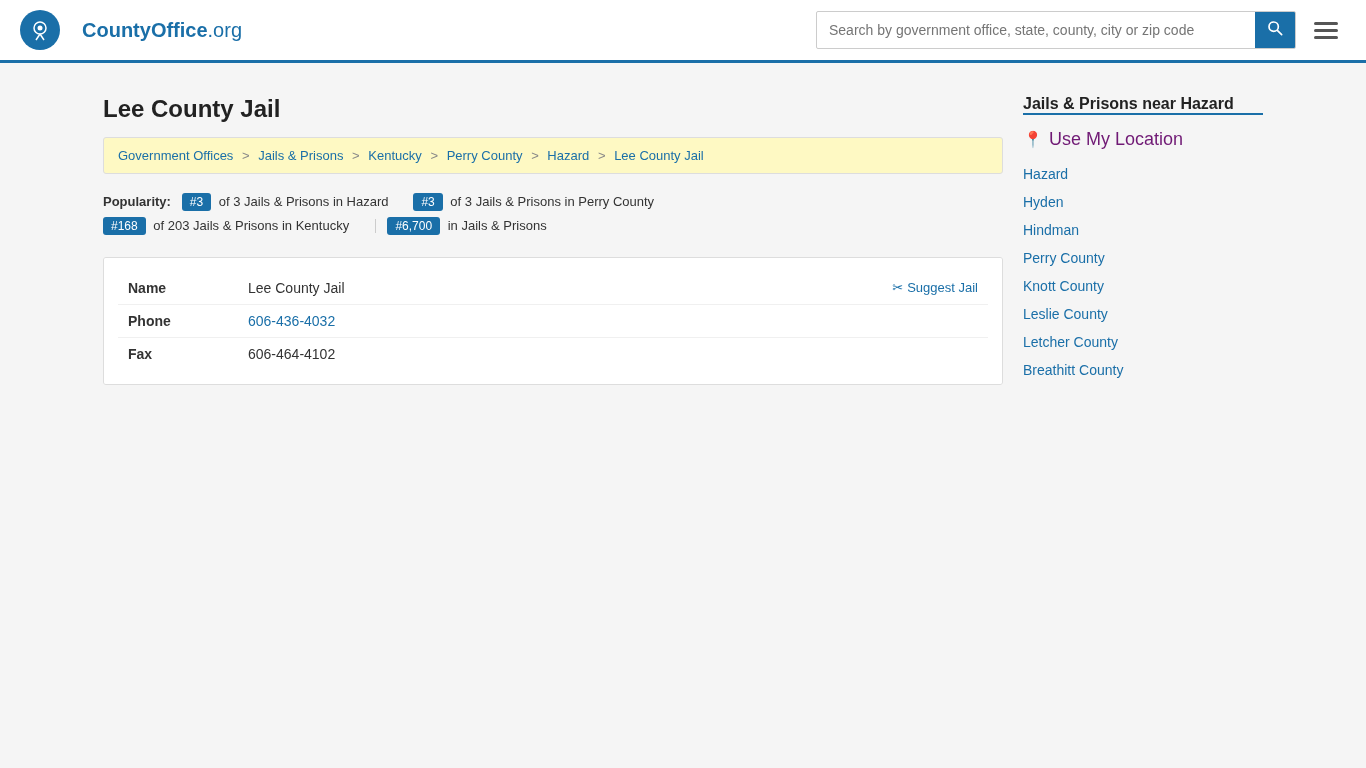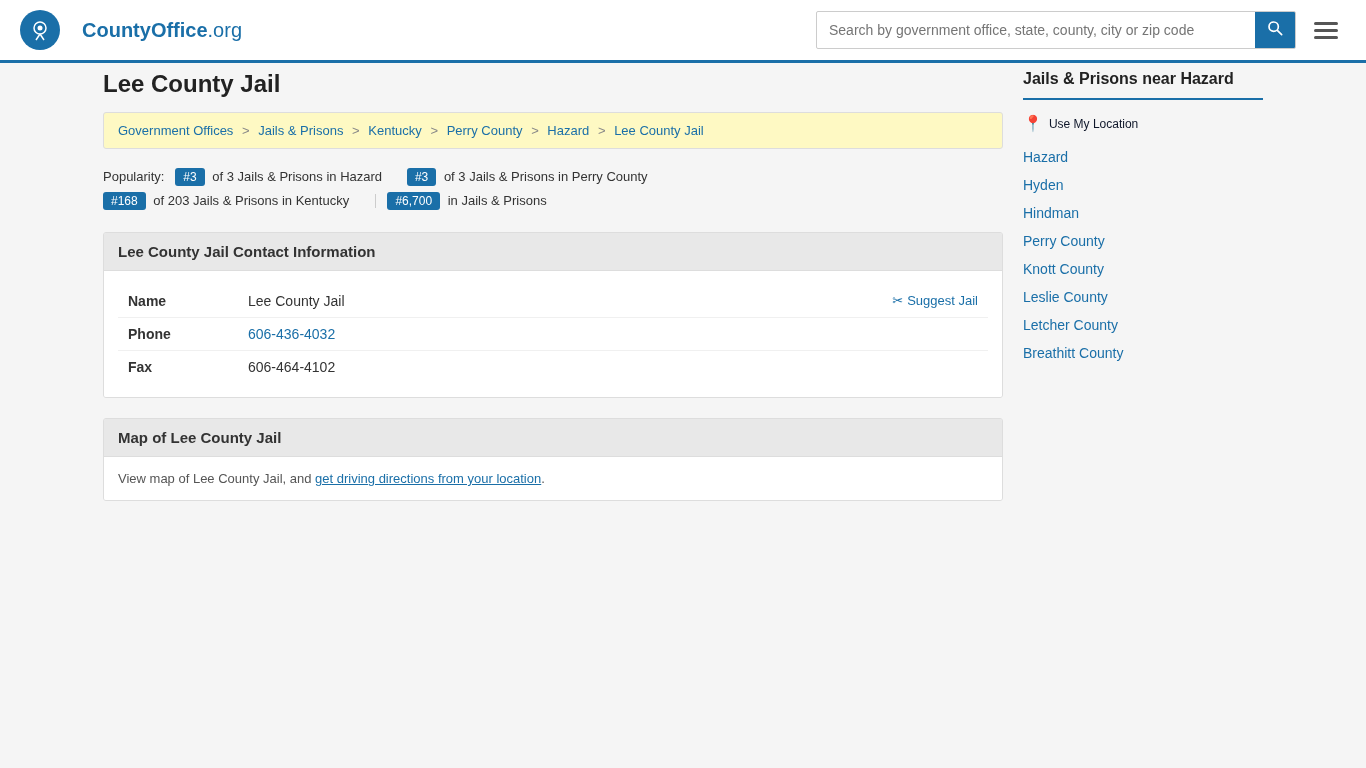--- a/index.html
+++ b/index.html
@@ -86,21 +86,21 @@
     .menu-bar {
       width: 24px;
       height: 3px;
       background: #555;
       border-radius: 2px;
     }
 
     
     .main-wrapper {
       max-width: 1200px;
-      margin: 7px auto;
+      margin: 32px auto;
       padding: 0 20px;
       display: flex;
       gap: 20px;
       justify-content: space-between;
     }
 
     
     .content-area {
       flex: 1;
     }
@@ -130,21 +130,21 @@
       color: #888;
     }
 
     
     .popularity-section {
       margin-bottom: 20px;
       font-size: 13px;
       line-height: 1.8;
     }
     .popularity-section .pop-label {
-      font-weight: normal;
+      font-weight: bold;
     }
     .pop-badge {
       background: #1a6fa8;
       color: white;
       padding: 2px 8px;
       border-radius: 3px;
       font-size: 12px;
       margin-right: 4px;
     }
     .pop-item {
@@ -233,38 +233,37 @@
 
     
     .sidebar {
       width: 240px;
       flex-shrink: 0;
     }
     .sidebar-title {
       font-size: 16px;
       font-weight: bold;
       color: #222;
-      padding-bottom: 10px;
       border-bottom: 2px solid #1a6fa8;
       margin-bottom: 14px;
     }
     .sidebar-location {
       display: flex;
       align-items: center;
       gap: 6px;
       margin-bottom: 14px;
     }
     .location-icon {
       color: #1a6fa8;
       font-size: 16px;
     }
     .sidebar-location a {
-      color: #0f172a;
+      color: #701a75;
       text-decoration: none;
-      font-size: 12px;
+      font-size: 18px;
     }
     .sidebar-links {
       display: flex;
       flex-direction: column;
       gap: 8px;
     }
     .sidebar-links a {
       color: #1a6fa8;
       text-decoration: none;
       font-size: 14px;
@@ -343,21 +342,20 @@
         <span>of 203 Jails &amp; Prisons in Kentucky</span>
       </span>
       <span class="pop-divider"></span>
       <span class="pop-item">
         <span class="pop-badge">#6,700</span>
         <span>in Jails &amp; Prisons</span>
       </span>
     </div>
 
     <div class="section-box">
-      <div class="section-header">Lee County Jail Contact Information</div>
       <div class="section-body">
         <table class="info-table">
           <tbody>
             <tr>
               <td class="field-label">Name</td>
               <td class="field-value">
                 Lee County Jail
                 <a href="#" class="suggest-edit">
                   <span>✂</span>
                   <span>Suggest Jail</span>
@@ -372,28 +370,20 @@
             </tr>
             <tr>
               <td class="field-label">Fax</td>
               <td class="field-value">606-464-4102</td>
             </tr>
           </tbody>
         </table>
       </div>
     </div>
 
-    <div class="section-box">
-      <div class="section-header">Map of Lee County Jail</div>
-      <div class="section-body">
-        <p class="map-desc">
-          <span>View map of Lee County Jail, and </span><a href="#">get driving directions from your location</a><span>.</span>
-        </p>
-      </div>
-    </div>
 
   </div>
 
   <div class="sidebar">
     <div class="sidebar-title">Jails &amp; Prisons near Hazard</div>
     <div class="sidebar-location">
       <span class="location-icon">📍</span>
       <a href="#">Use My Location</a>
     </div>
     <div class="sidebar-links">

